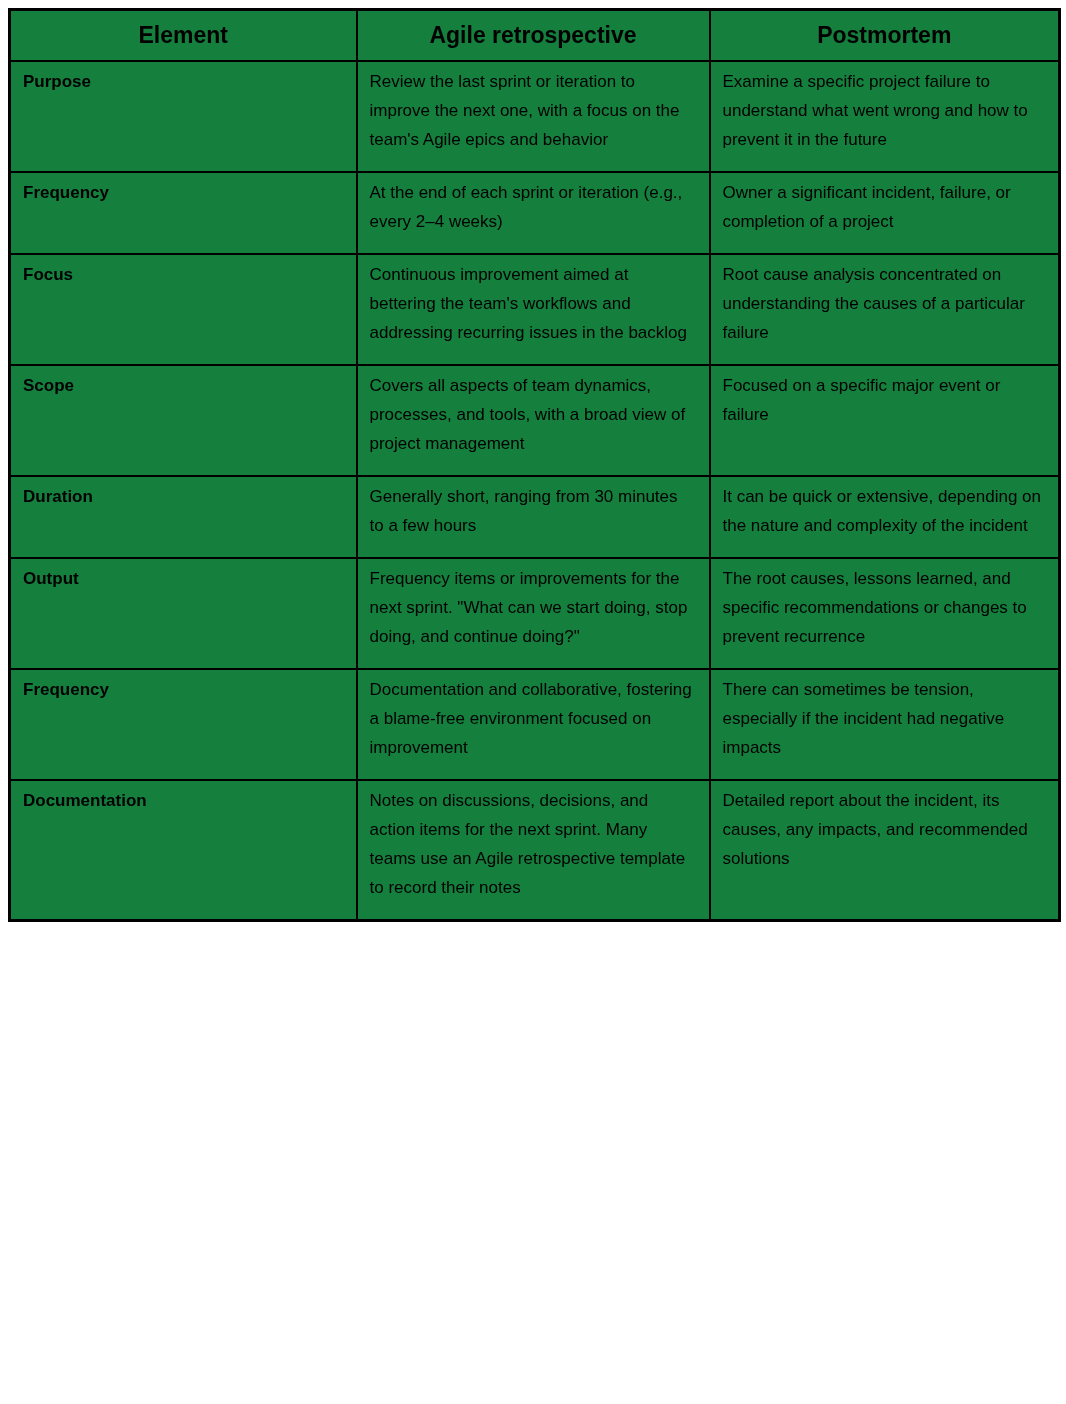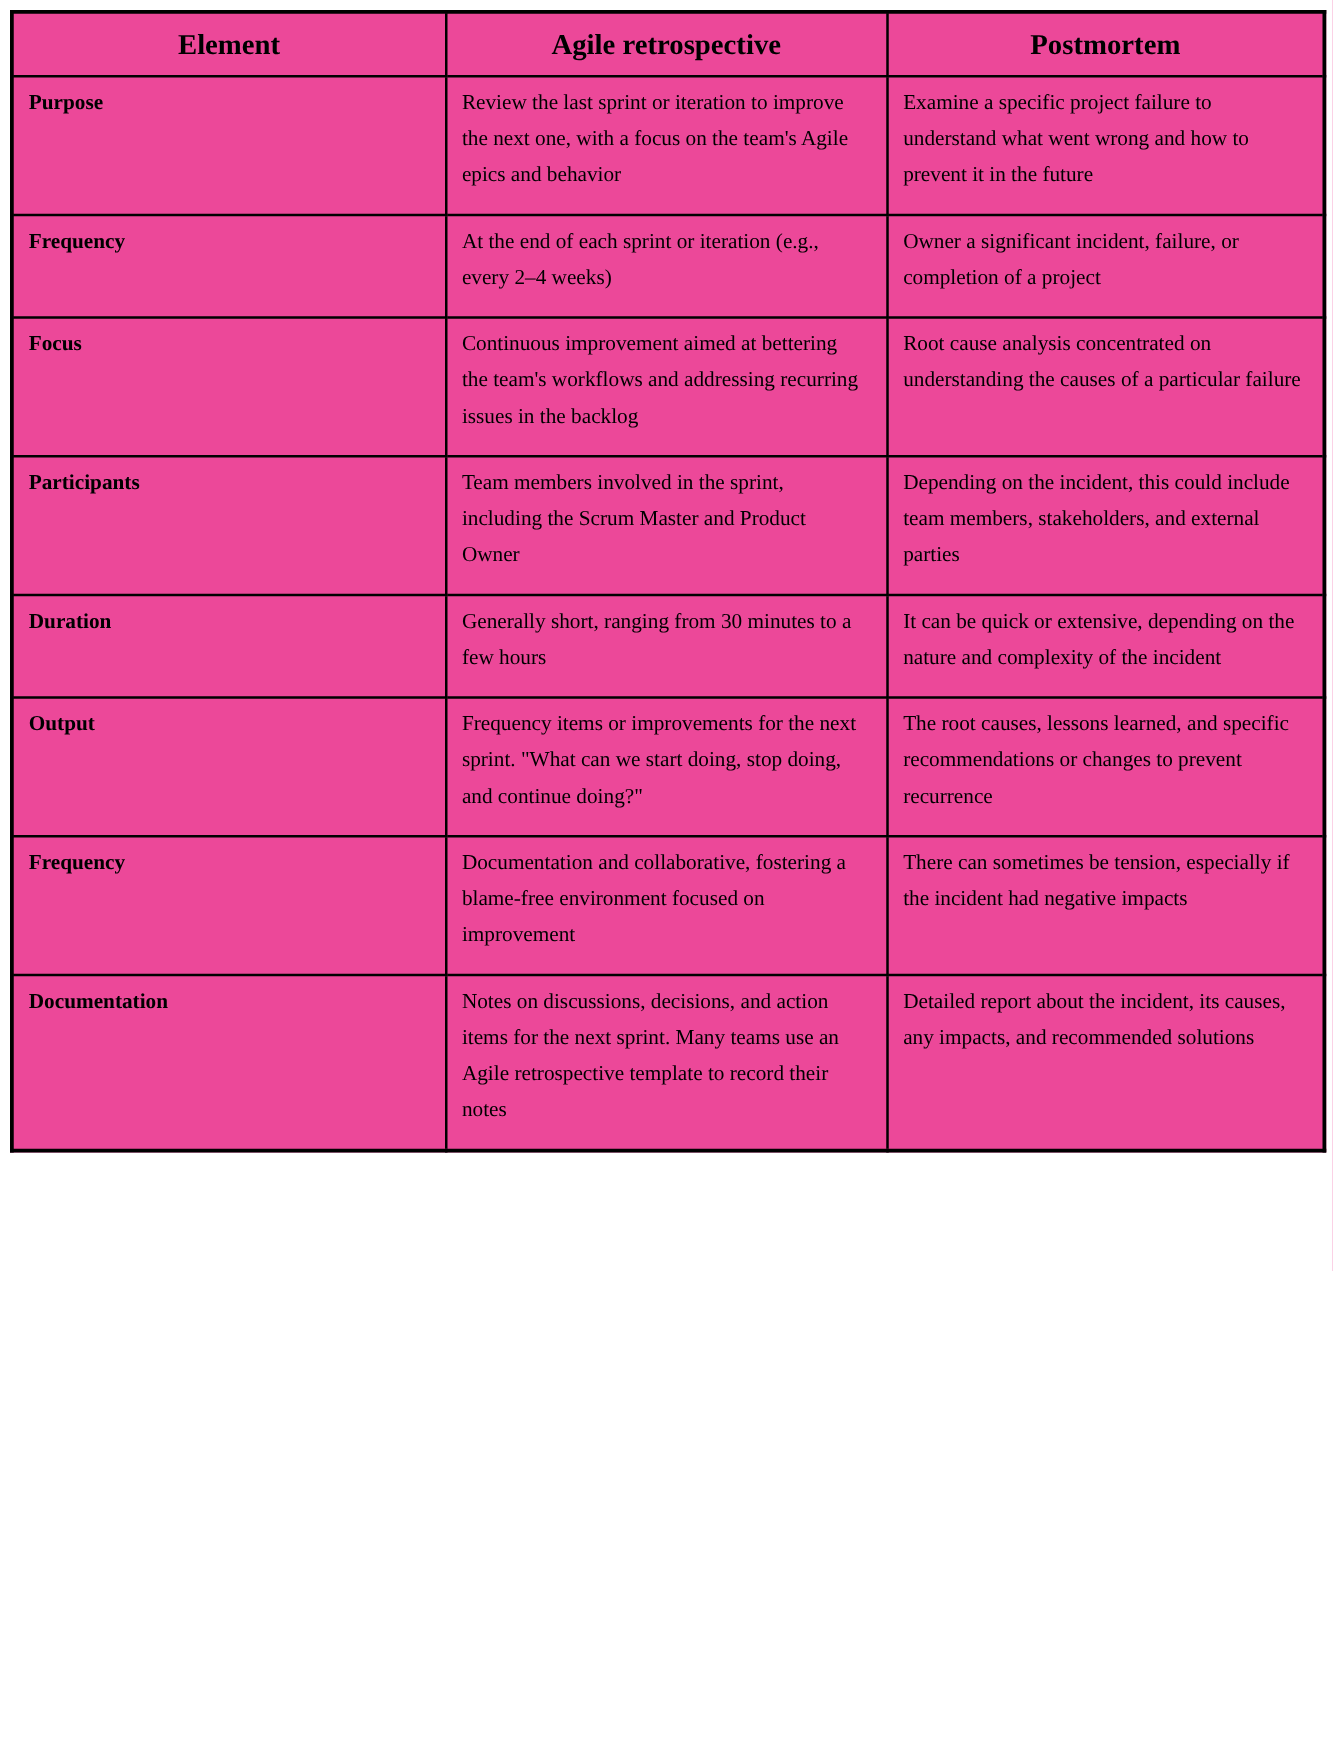--- a/index.html
+++ b/index.html
@@ -14,23 +14,22 @@
     font-family: "Liberation Sans", "DejaVu Sans", sans-serif;
     color: #000000;
   }
   table.compare {
     position: absolute;
     left: 8px;
     top: 8px;
     width: 1050px;
     border-collapse: collapse;
     table-layout: fixed;
-    background: #ec4899;
+    background: #15803d;
     border: 3px solid #000000;
-    font-family: Liberation Serif, serif;
   }
   table.compare col.c1 { width: 347px; }
   table.compare col.c2 { width: 353px; }
   table.compare col.c3 { width: 350px; }
   table.compare th {
     border: 2px solid #000000;
     font-size: 23px;
     line-height: 29px;
     font-weight: bold;
     text-align: center;
@@ -75,23 +74,23 @@
       <td class="rowlabel">Frequency</td>
       <td>At the end of each sprint or iteration (e.g., every 2–4 weeks)</td>
       <td>Owner a significant incident, failure, or completion of a project</td>
     </tr>
     <tr>
       <td class="rowlabel">Focus</td>
       <td>Continuous improvement aimed at bettering the team's workflows and addressing recurring issues in the backlog</td>
       <td>Root cause analysis concentrated on understanding the causes of a particular failure</td>
     </tr>
     <tr>
-      <td class="rowlabel">Participants</td>
-      <td>Team members involved in the sprint, including the Scrum Master and Product Owner</td>
-      <td>Depending on the incident, this could include team members, stakeholders, and external parties</td>
+      <td class="rowlabel">Scope</td>
+      <td>Covers all aspects of team dynamics, processes, and tools, with a broad view of project management</td>
+      <td>Focused on a specific major event or failure</td>
     </tr>
     <tr>
       <td class="rowlabel">Duration</td>
       <td>Generally short, ranging from 30 minutes to a few hours</td>
       <td>It can be quick or extensive, depending on the nature and complexity of the incident</td>
     </tr>
     <tr>
       <td class="rowlabel">Output</td>
       <td>Frequency items or improvements for the next sprint. "What can we start doing, stop doing, and continue doing?"</td>
       <td>The root causes, lessons learned, and specific recommendations or changes to prevent recurrence</td>

